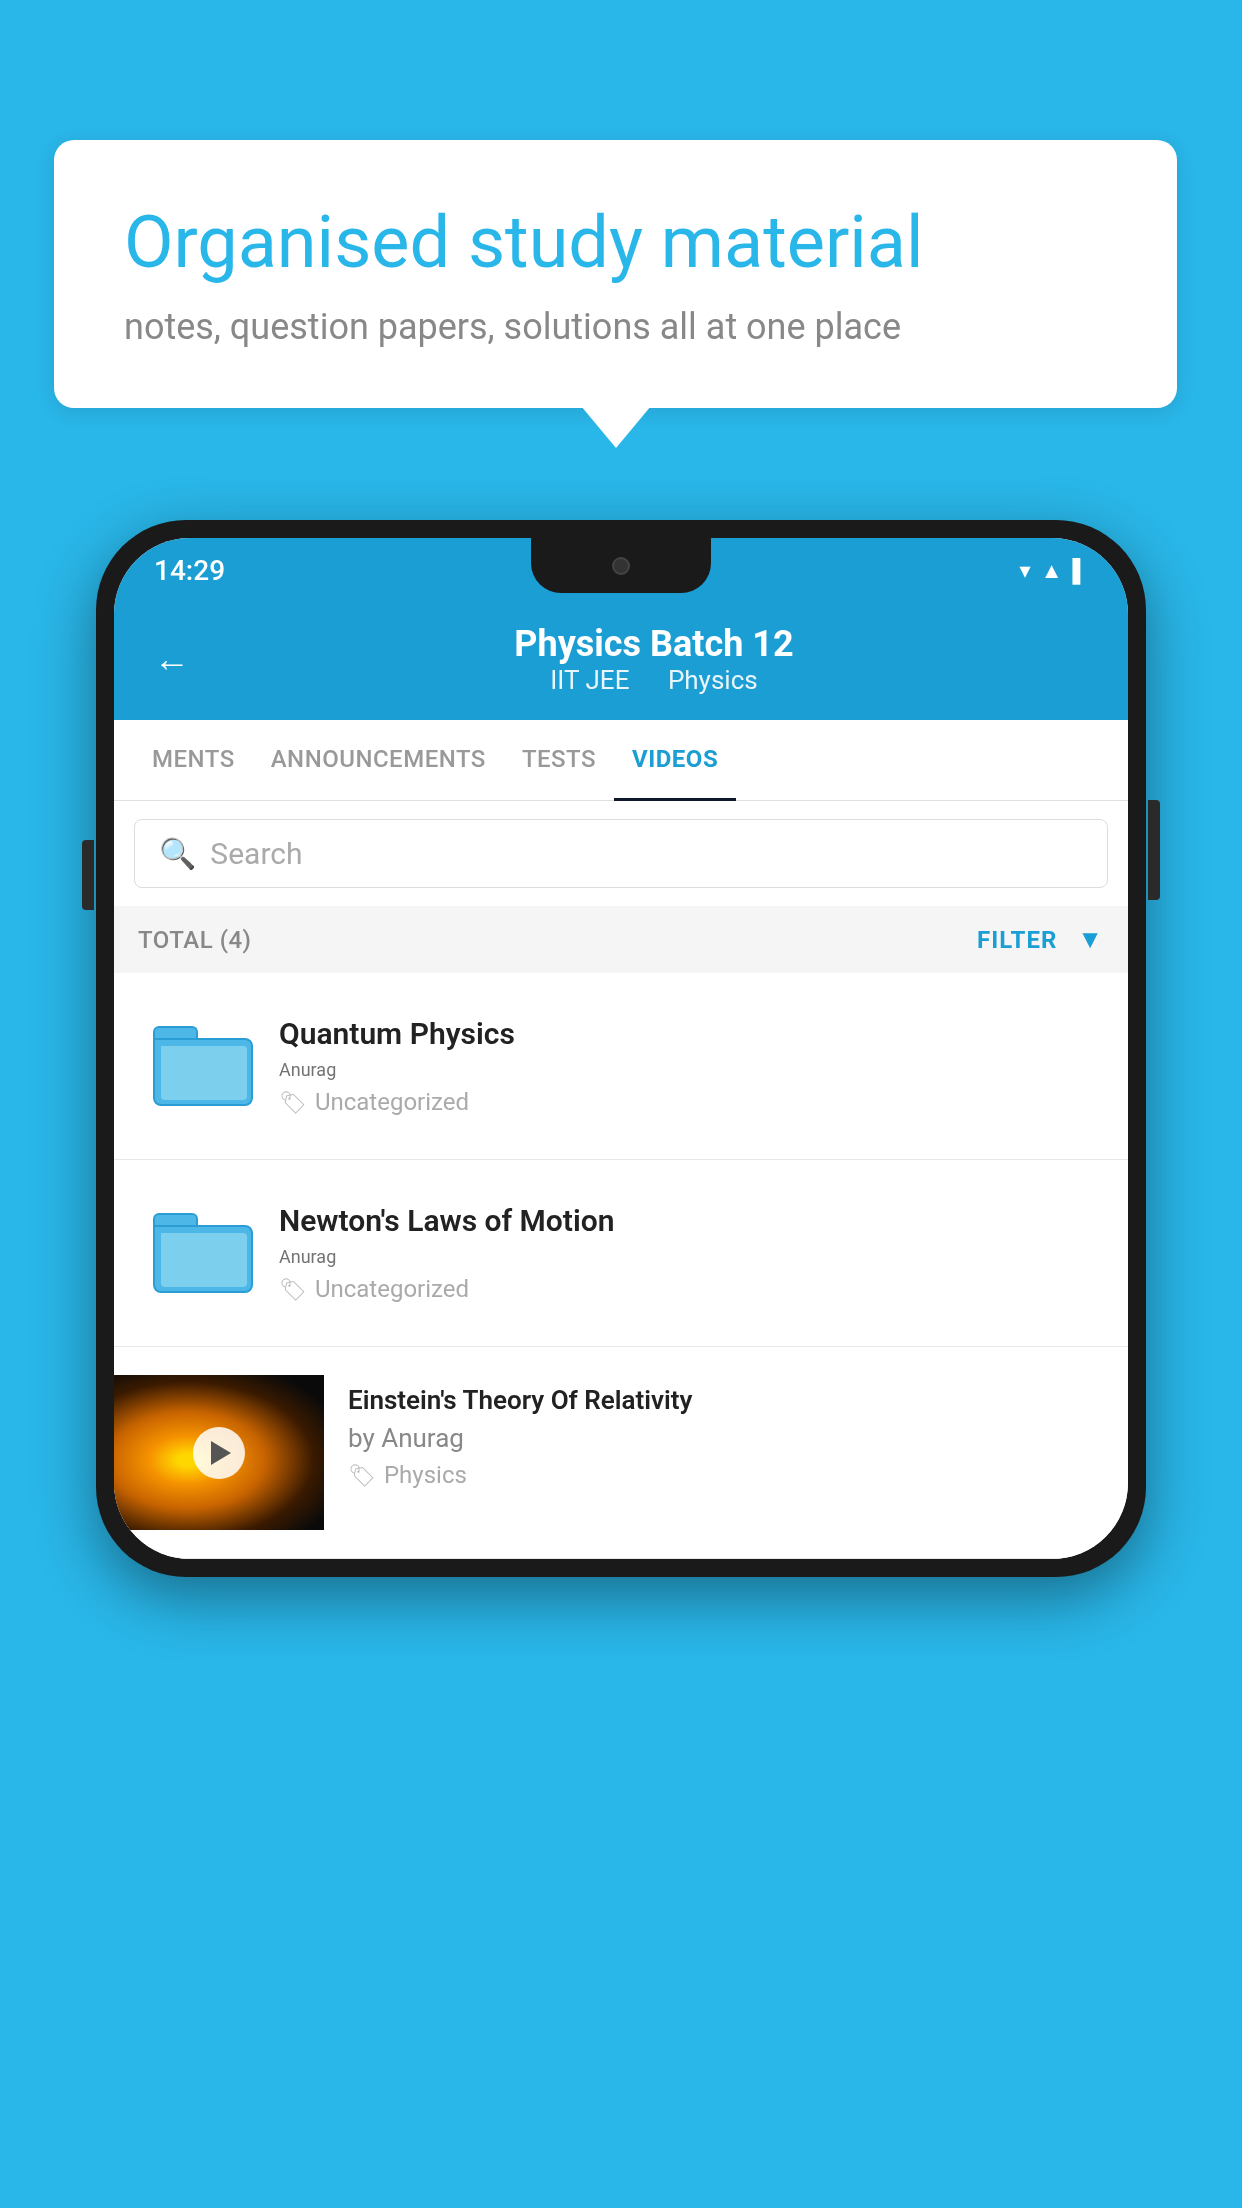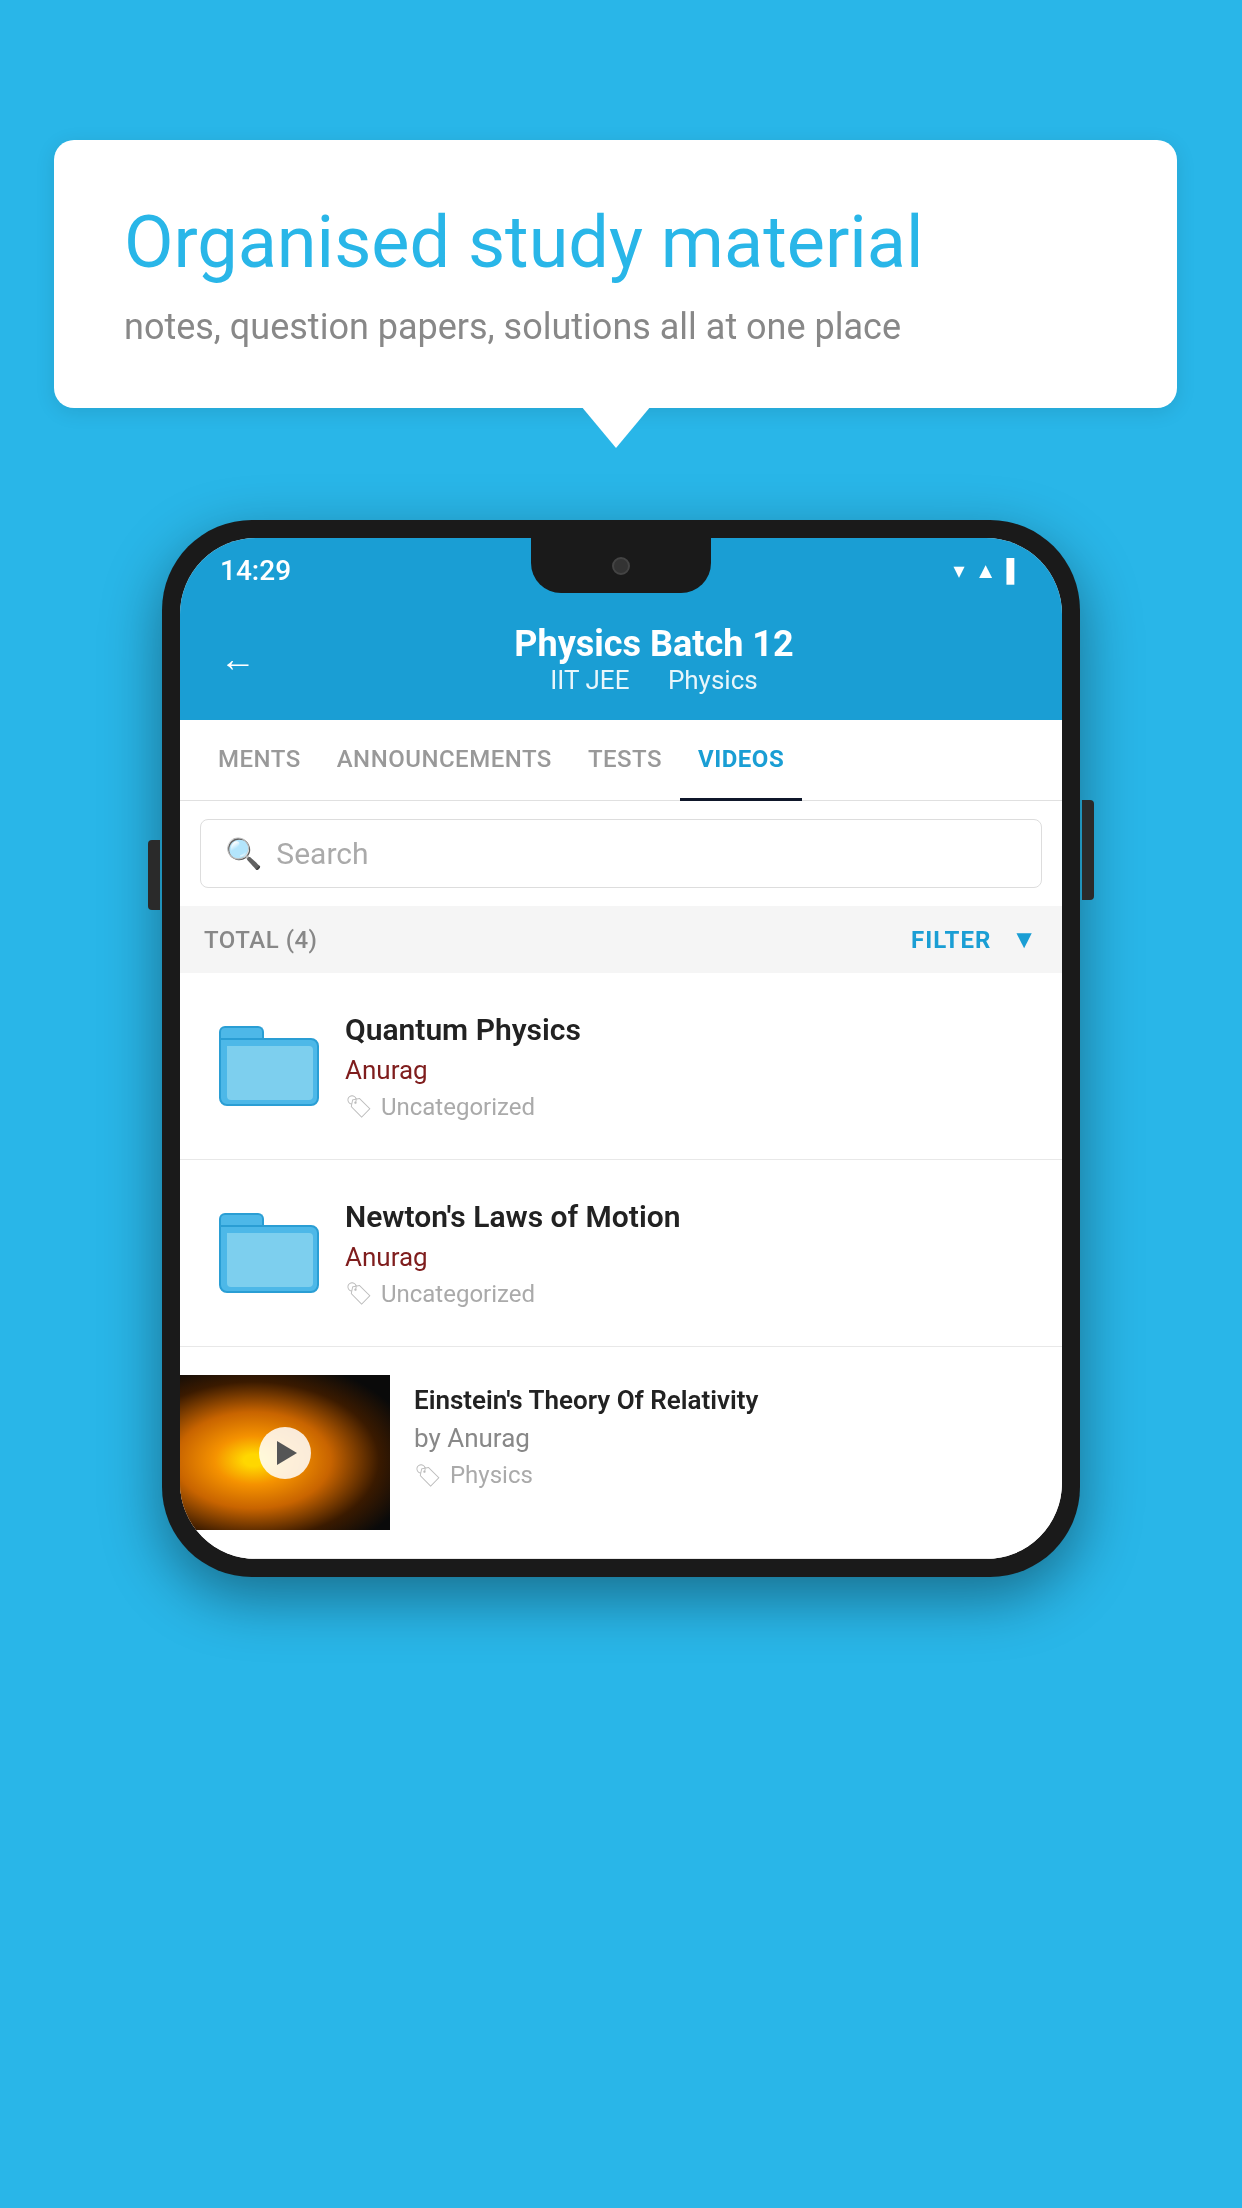--- a/index.html
+++ b/index.html
@@ -55,21 +55,21 @@
       font-size: 36px;
       font-weight: 400;
     }
 
     
     .phone-wrapper {
       position: absolute;
       top: 520px;
       left: 50%;
       transform: translateX(-50%);
-      width: 918px;
+      width: 1050px;
     }
 
     .phone-outer {
       background: #1a1a1a;
       border-radius: 90px;
       padding: 18px;
       box-shadow: 0 20px 60px rgba(0,0,0,0.4);
       position: relative;
     }
 
@@ -344,22 +344,22 @@
     }
 
     .video-title {
       font-size: 30px;
       font-weight: 600;
       color: #222;
       margin-bottom: 8px;
     }
 
     .video-author {
-      font-size: 26px;
-      color: #7f1d1d;
+      font-size: 18px;
+      color: #737373;
       margin-bottom: 8px;
     }
 
     .video-tag {
       display: flex;
       align-items: center;
       gap: 8px;
       color: #aaa;
       font-size: 24px;
     }

